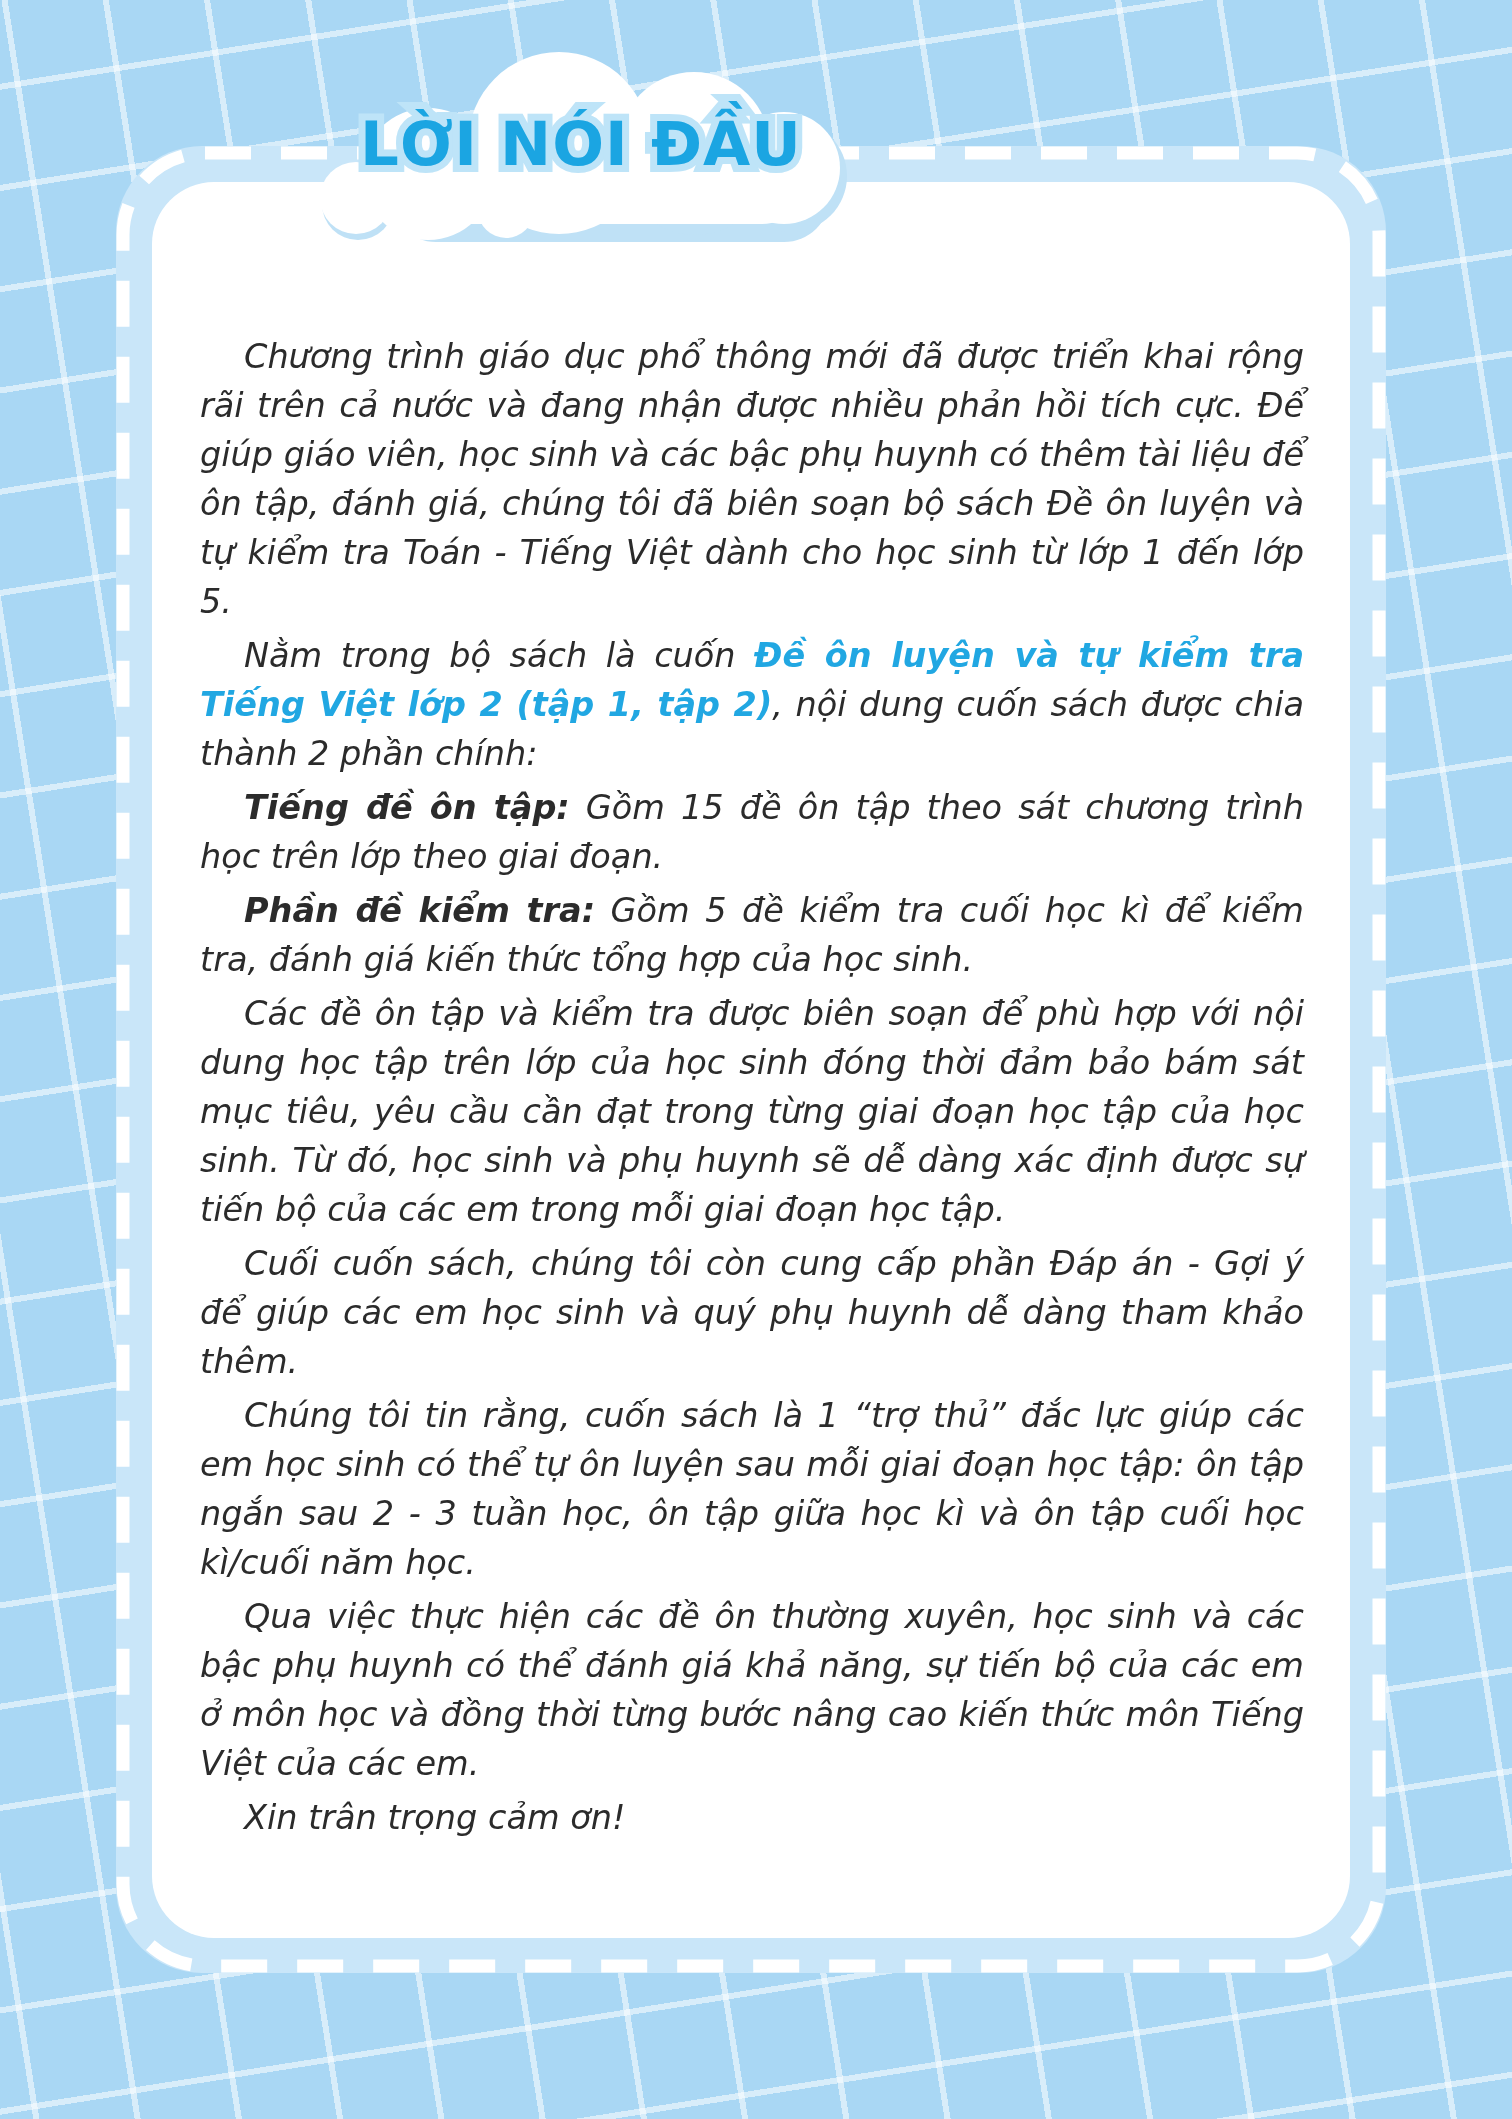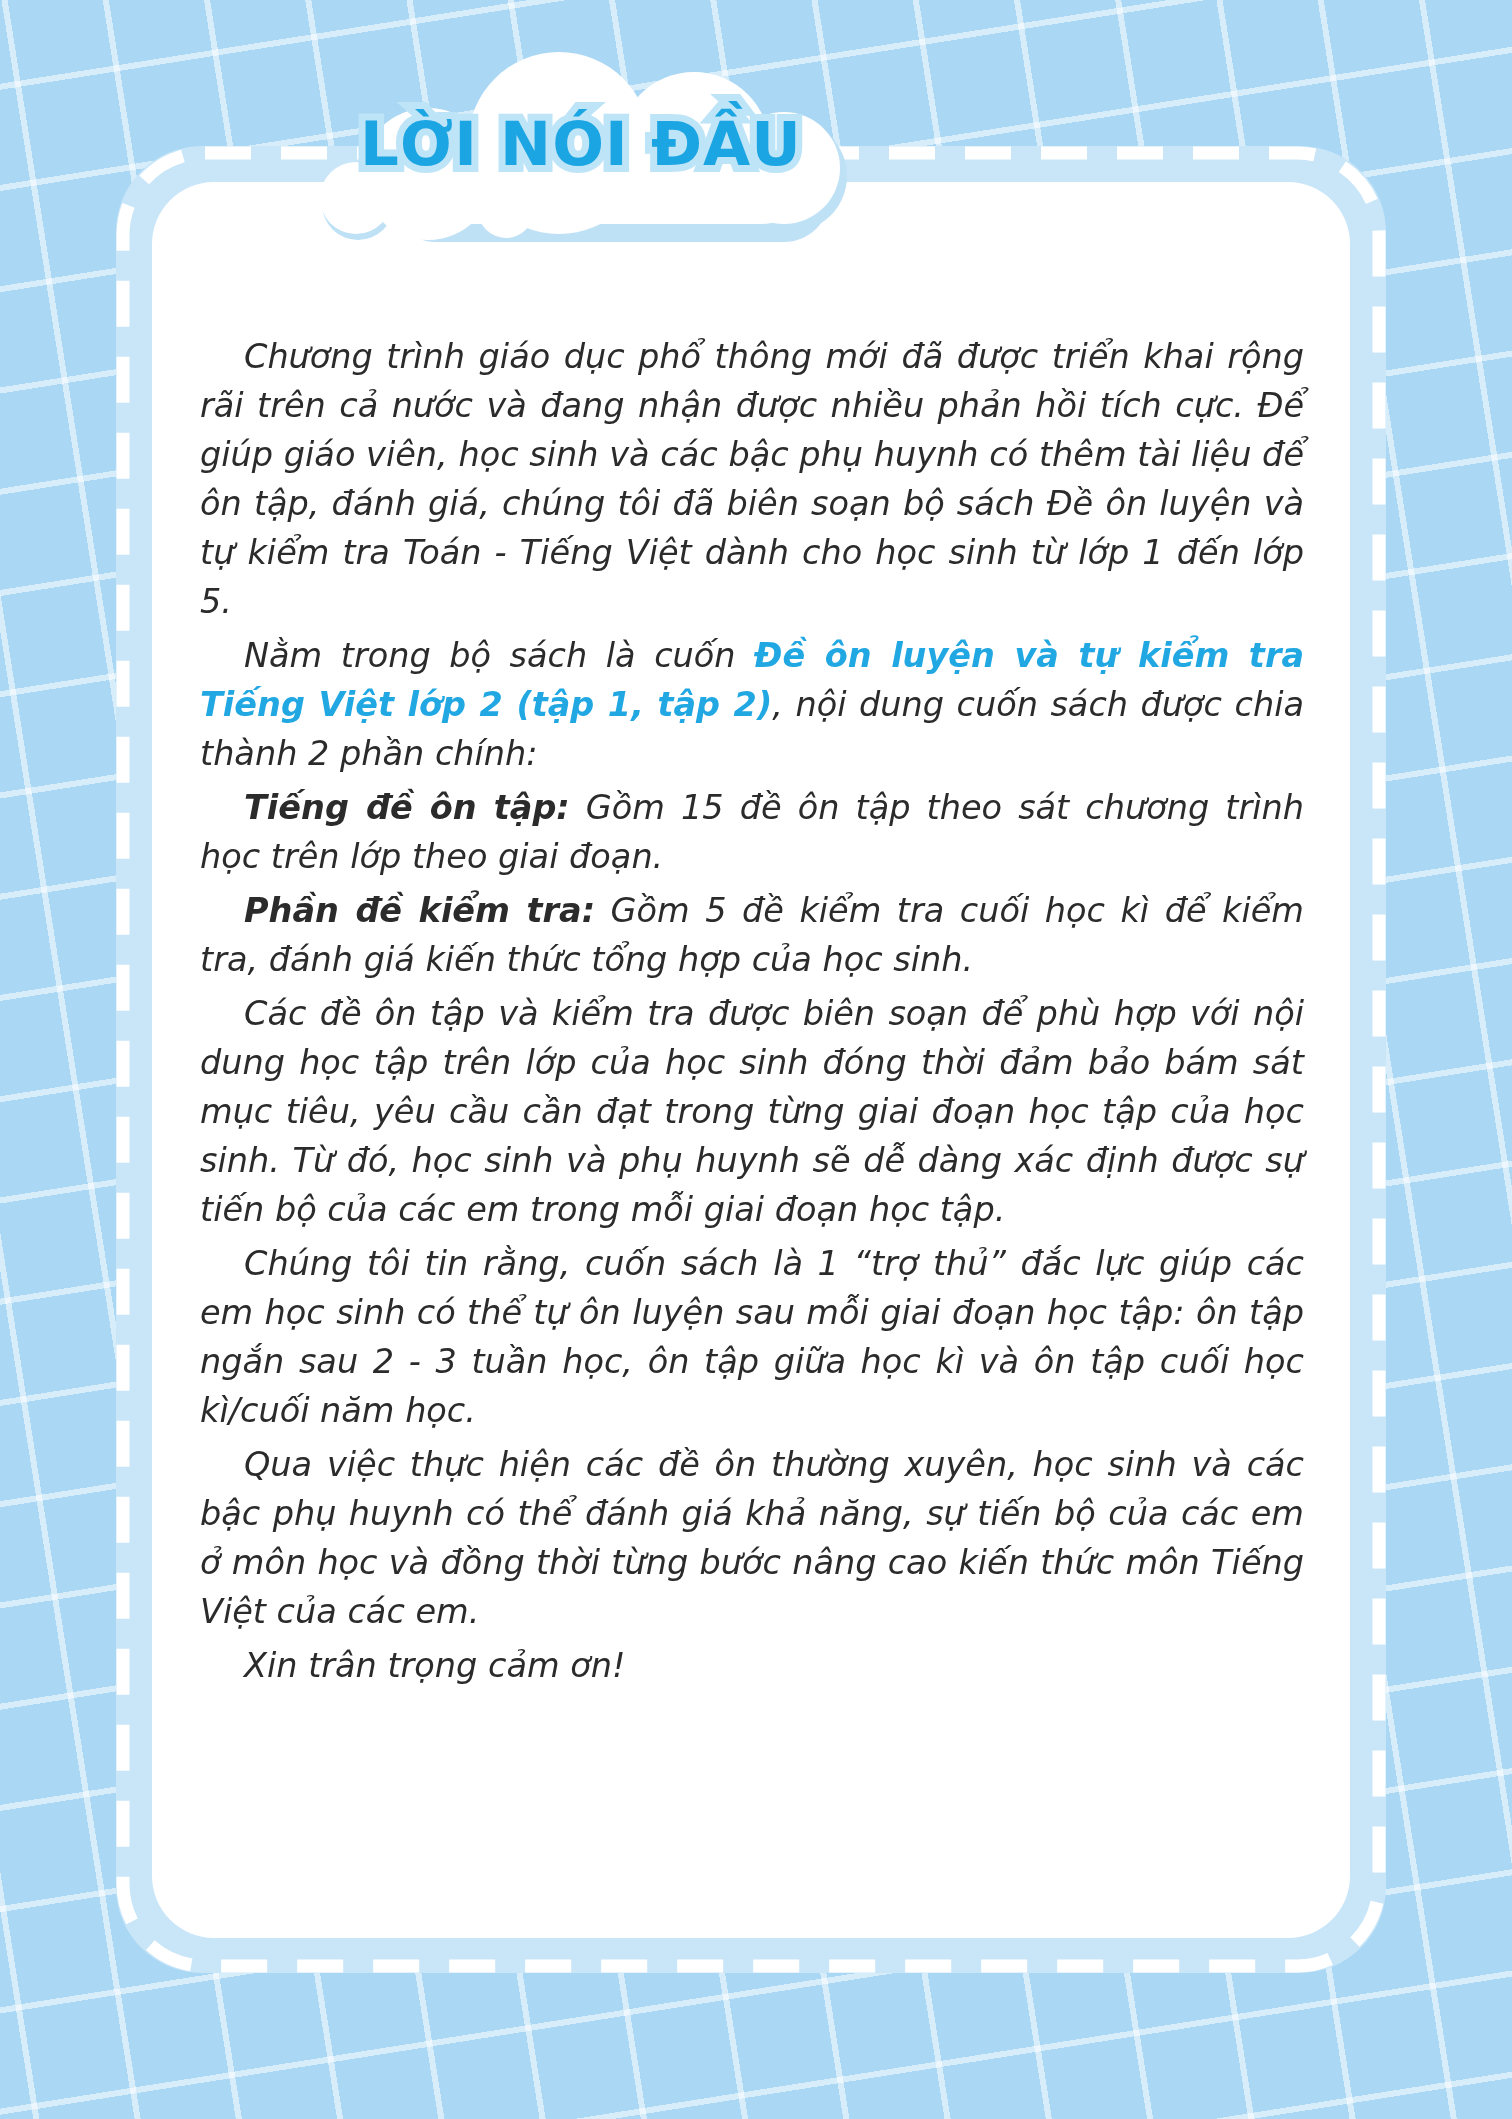--- a/index.html
+++ b/index.html
@@ -115,18 +115,19 @@
     <span class="stroke">LỜI NÓI ĐẦU</span>
     <span class="fill">LỜI NÓI ĐẦU</span>
   </div>
 
   <div class="content">
       <p><span>Chương trình giáo dục phổ thông mới đã được triển khai rộng rãi trên cả nước và đang nhận được nhiều phản hồi tích cực. Để giúp giáo viên, học sinh và các bậc phụ huynh có thêm tài liệu để ôn tập, đánh giá, chúng tôi đã biên soạn bộ sách Đề ôn luyện và tự kiểm tra Toán - Tiếng Việt dành cho học sinh từ lớp 1 đến lớp 5.</span></p>
       <p><span>Nằm trong bộ sách là cuốn </span><span class="accent-bold">Đề ôn luyện và tự kiểm tra Tiếng Việt lớp 2 (tập 1, tập 2)</span><span>, nội dung cuốn sách được chia thành 2 phần chính:</span></p>
       <p><span class="bold">Tiếng đề ôn tập:</span><span> Gồm 15 đề ôn tập theo sát chương trình học trên lớp theo giai đoạn.</span></p>
       <p><span class="bold">Phần đề kiểm tra:</span><span> Gồm 5 đề kiểm tra cuối học kì để kiểm tra, đánh giá kiến thức tổng hợp của học sinh.</span></p>
       <p><span>Các đề ôn tập và kiểm tra được biên soạn để phù hợp với nội dung học tập trên lớp của học sinh đóng thời đảm bảo bám sát mục tiêu, yêu cầu cần đạt trong từng giai đoạn học tập của học sinh. Từ đó, học sinh và phụ huynh sẽ dễ dàng xác định được sự tiến bộ của các em trong mỗi giai đoạn học tập.</span></p>
+      <p><span>Cuối cuốn sách, chúng tôi còn cung cấp phần Đáp án - Gợi ý để giúp các em học sinh và quý phụ huynh dễ dàng tham khảo thêm.</span></p>
       <p><span>Chúng tôi tin rằng, cuốn sách là 1 “trợ thủ” đắc lực giúp các em học sinh có thể tự ôn luyện sau mỗi giai đoạn học tập: ôn tập ngắn sau 2 - 3 tuần học, ôn tập giữa học kì và ôn tập cuối học kì/cuối năm học.</span></p>
       <p><span>Qua việc thực hiện các đề ôn thường xuyên, học sinh và các bậc phụ huynh có thể đánh giá khả năng, sự tiến bộ của các em ở môn học và đồng thời từng bước nâng cao kiến thức môn Tiếng Việt của các em.</span></p>
       <p><span>Xin trân trọng cảm ơn!</span></p>
     </div>
 
 </div>
 
 </body></html>

